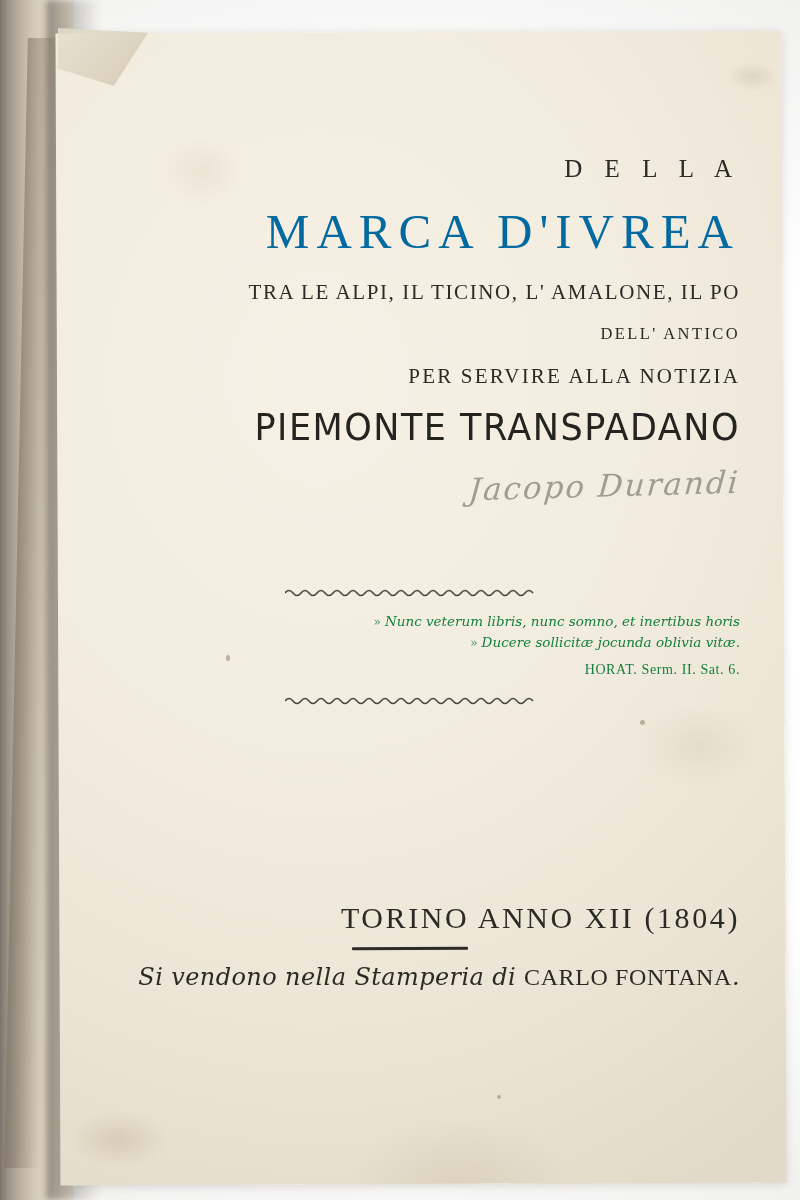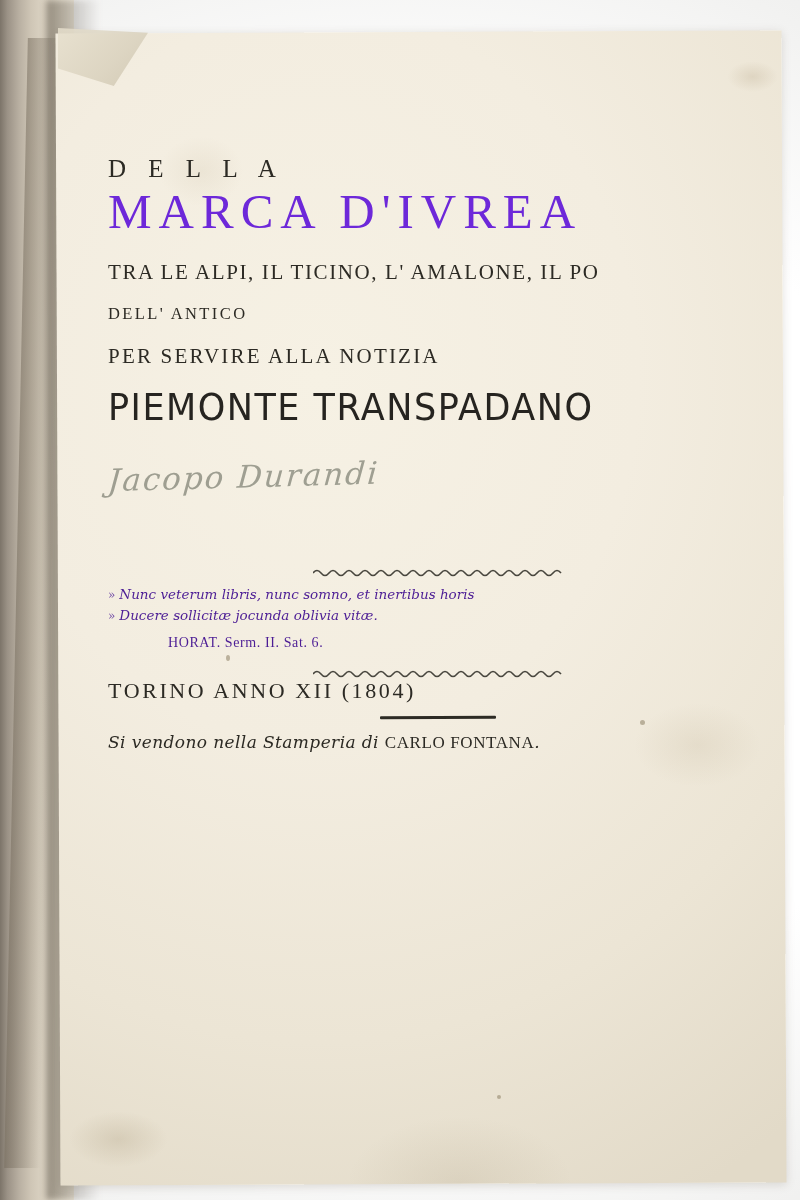--- a/index.html
+++ b/index.html
@@ -99,40 +99,41 @@
     width: 90px;
     height: 58px;
     background: linear-gradient(135deg, #e6dfcd 0%, #d9d1bd 60%, #cdc4ae 100%);
     clip-path: polygon(0 0, 100% 8%, 62% 100%, 0 70%);
     opacity: .85;
   }
 
   
   .typeblock {
     position: absolute;
-    left: 108px;
+    left: 80px;
     top: 40px;
     width: 660px;
     height: 1100px;
     color: #2c2a24;
-    text-align: left;
+    text-align: right;
   }
   .ln { margin: 0; }
 
   .t-della {
     margin-top: 115px;
     font-size: 25px;
     letter-spacing: 8px;
     font-family: "Liberation Serif", serif;
   }
   .t-main {
+    margin-top: 20px;
     font-size: 49px;
     letter-spacing: 7px;
     font-family: "Liberation Serif", serif;
-    color: #6d28d9;
+    color: #0369a1;
   }
   .t-sub1 {
     margin-top: 20px;
     font-size: 21px;
     letter-spacing: 1.6px;
     font-family: "Liberation Serif", serif;
   }
   .t-sub2 {
     margin-top: 20px;
     font-size: 21px;
@@ -171,62 +172,63 @@
     height: 10px;
     margin: 0 auto;
     overflow: hidden;
     opacity: .86;
   }
   .squiggle svg { display: block; }
   .sq-top { margin-top: 78px; }
   .sq-bot { margin-top: 14px; }
 
   .epigraph {
-    margin-top: 7px;
+    margin-top: 14px;
     font-family: "DejaVu Serif", serif;
     font-style: italic;
     font-size: 13.5px;
     line-height: 1.55;
-    color: #4c1d95;
+    color: #15803d;
   }
   .epi-line { white-space: nowrap; }
   .epi-mark {
     font-style: normal;
     font-size: 12px;
     margin-right: 4px;
     opacity: .8;
   }
   .epi-cite {
     margin-top: 6px;
     font-family: Liberation Serif, serif;
     font-style: normal;
     font-size: 14px;
     letter-spacing: .6px;
     padding-left: 60px;
   }
 
   
   .imprint-city {
-    font-size: 22px;
+    margin-top: 196px;
+    font-size: 30px;
     letter-spacing: 2.6px;
     font-family: "Liberation Serif", serif;
   }
   .rule-short {
     width: 116px;
     height: 3px;
     margin: 12px auto 0 auto;
     background: #2d2b24;
     border-radius: 1px;
     transform: rotate(-0.2deg);
   }
   .imprint-seller {
     margin-top: 13px;
     font-family: "DejaVu Serif", serif;
     font-style: italic;
-    font-size: 17px;
+    font-size: 24px;
     letter-spacing: .4px;
   }
   .smallcaps {
     font-style: normal;
     font-variant: small-caps;
     font-family: "Liberation Serif", serif;
     letter-spacing: .6px;
   }
 
   

